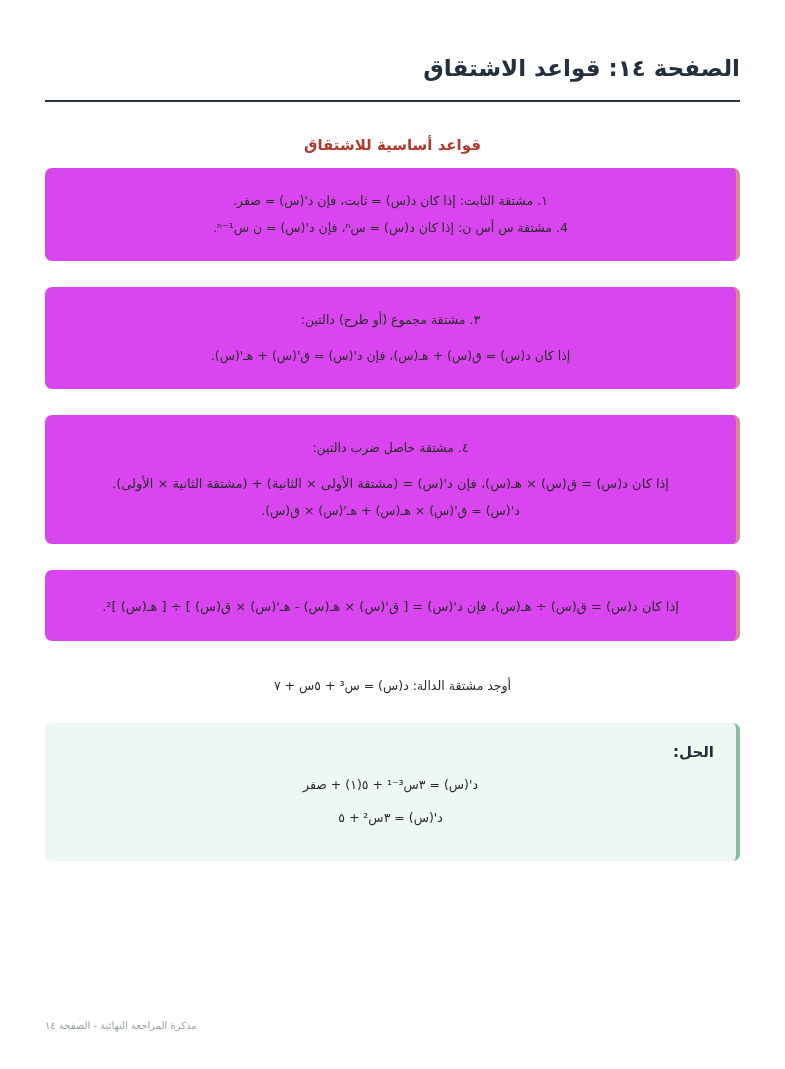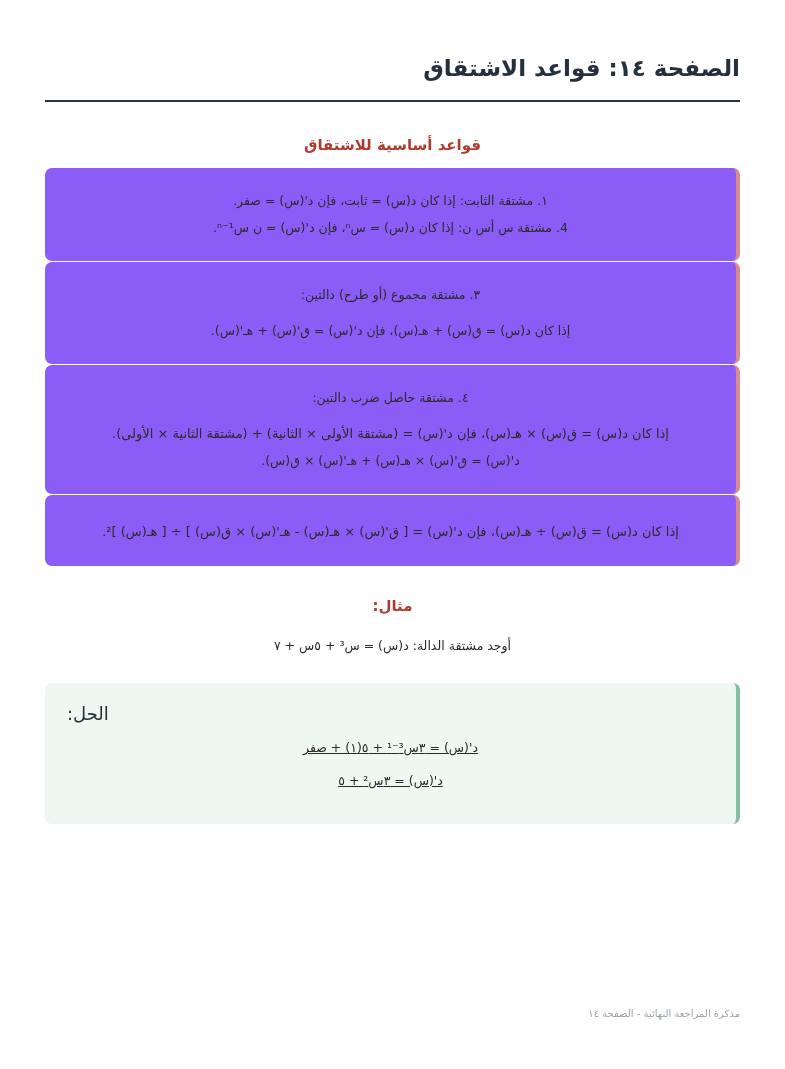--- a/index.html
+++ b/index.html
@@ -12,21 +12,21 @@
     height: 1069px;
     font-family: "DejaVu Sans", "Liberation Sans", sans-serif;
     color: #1f2933;
     position: relative;
     overflow: hidden;
   }
   .page {
     box-sizing: border-box;
     width: 785px;
     height: 1069px;
-    padding: 52px 45px 32px 45px;
+    padding: 52px 45px 20px 45px;
     display: flex;
     flex-direction: column;
   }
 
   
   .page-title {
     text-align: right;
     font-size: 23px;
     font-weight: bold;
     color: #25303f;
@@ -49,25 +49,25 @@
     color: #b03a2e;
     margin: 0 0 14px 0;
   }
   .section-heading.example {
     margin-top: 30px;
     margin-bottom: 12px;
   }
 
   
   .rule-card {
-    background: #8b5cf6;
+    background: #d946ef;
     border-right: 4px solid #d98a8a;
     border-radius: 7px;
     padding: 17px 22px 17px 22px;
-    margin-bottom: 1px;
+    margin-bottom: 26px;
     text-align: center;
   }
   .rule-line {
     font-size: 12.5px;
     line-height: 1.75;
     color: #2b2b2b;
     margin: 5px 0;
     text-align: center;
     direction: rtl;
   }
@@ -89,39 +89,38 @@
 
   
   .solution-card {
     background: #eef7f1;
     border-right: 4px solid #86bfa0;
     border-radius: 7px;
     padding: 20px 22px 22px 22px;
     text-align: center;
   }
   .solution-label {
-    text-align: left;
-    font-size: 18px;
-    font-weight: normal;
+    text-align: right;
+    font-size: 15px;
+    font-weight: bold;
     color: #22303a;
     margin: 0 0 12px 0;
   }
   .solution-line {
     font-size: 12.5px;
     line-height: 1.9;
     color: #2b2b2b;
     margin: 9px 0;
     text-align: center;
-    text-decoration: underline;
   }
 
   
   .footer {
     margin-top: auto;
-    text-align: right;
+    text-align: left;
     font-size: 10px;
     color: #9aa3a8;
     padding-bottom: 18px;
   }
   .spacer-sm { height: 4px; }
 </style>
 </head>
 <body>
 
 <div class="page">
@@ -147,21 +146,20 @@
     <div class="spacer-sm"></div>
     <p class="rule-line small">إذا كان د(س) = ق(س) × هـ(س)، فإن د'(س) = (مشتقة الأولى × الثانية) + (مشتقة الثانية × الأولى).</p>
     <p class="rule-line">د'(س) = ق'(س) × هـ(س) + هـ'(س) × ق(س).</p>
   </div>
 
   <div class="rule-card">
     <div class="spacer-sm"></div>
     <p class="rule-line small">إذا كان د(س) = ق(س) ÷ هـ(س)، فإن د'(س) = [ ق'(س) × هـ(س) - هـ'(س) × ق(س) ] ÷ [ هـ(س) ]².</p>
   </div>
 
-  <h2 class="section-heading example">مثال:</h2>
 
   <p class="example-text">أوجد مشتقة الدالة: د(س) = س³ + ٥س + ٧</p>
 
   <div class="solution-card">
     <p class="solution-label">الحل:</p>
     <p class="solution-line">د'(س) = ٣س³⁻¹ + ٥(١) + صفر</p>
     <p class="solution-line">د'(س) = ٣س² + ٥</p>
   </div>
 
   <div class="footer">مذكرة المراجعة النهائية - الصفحة ١٤</div>

